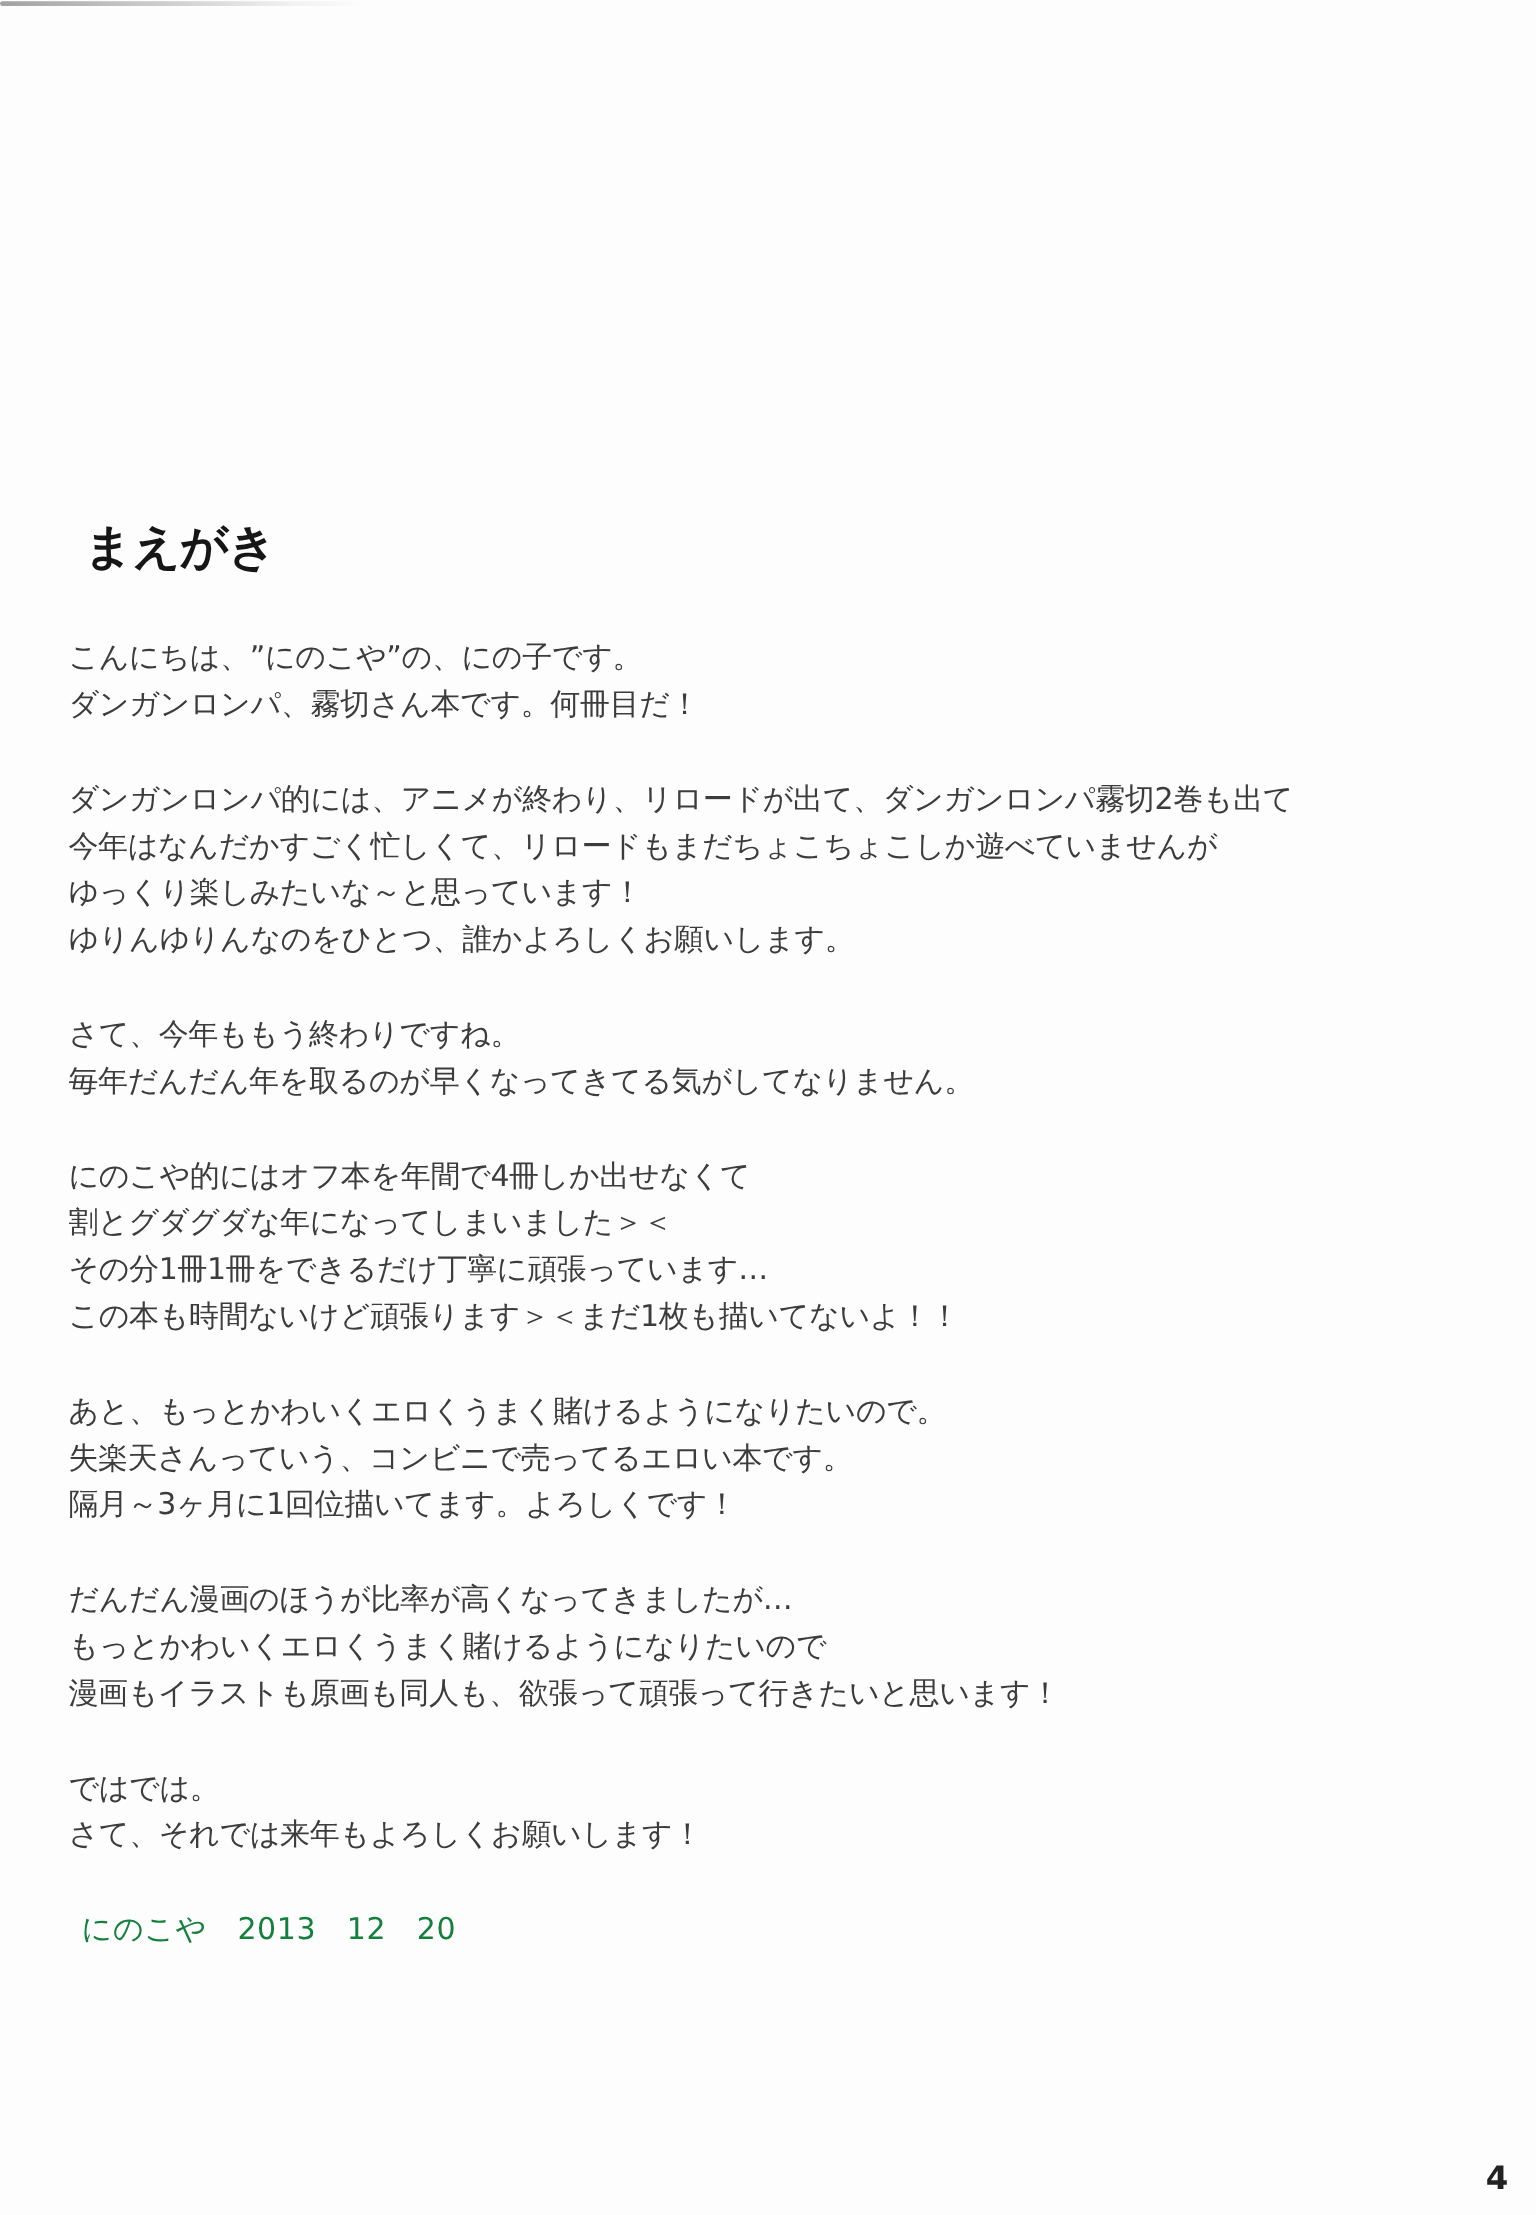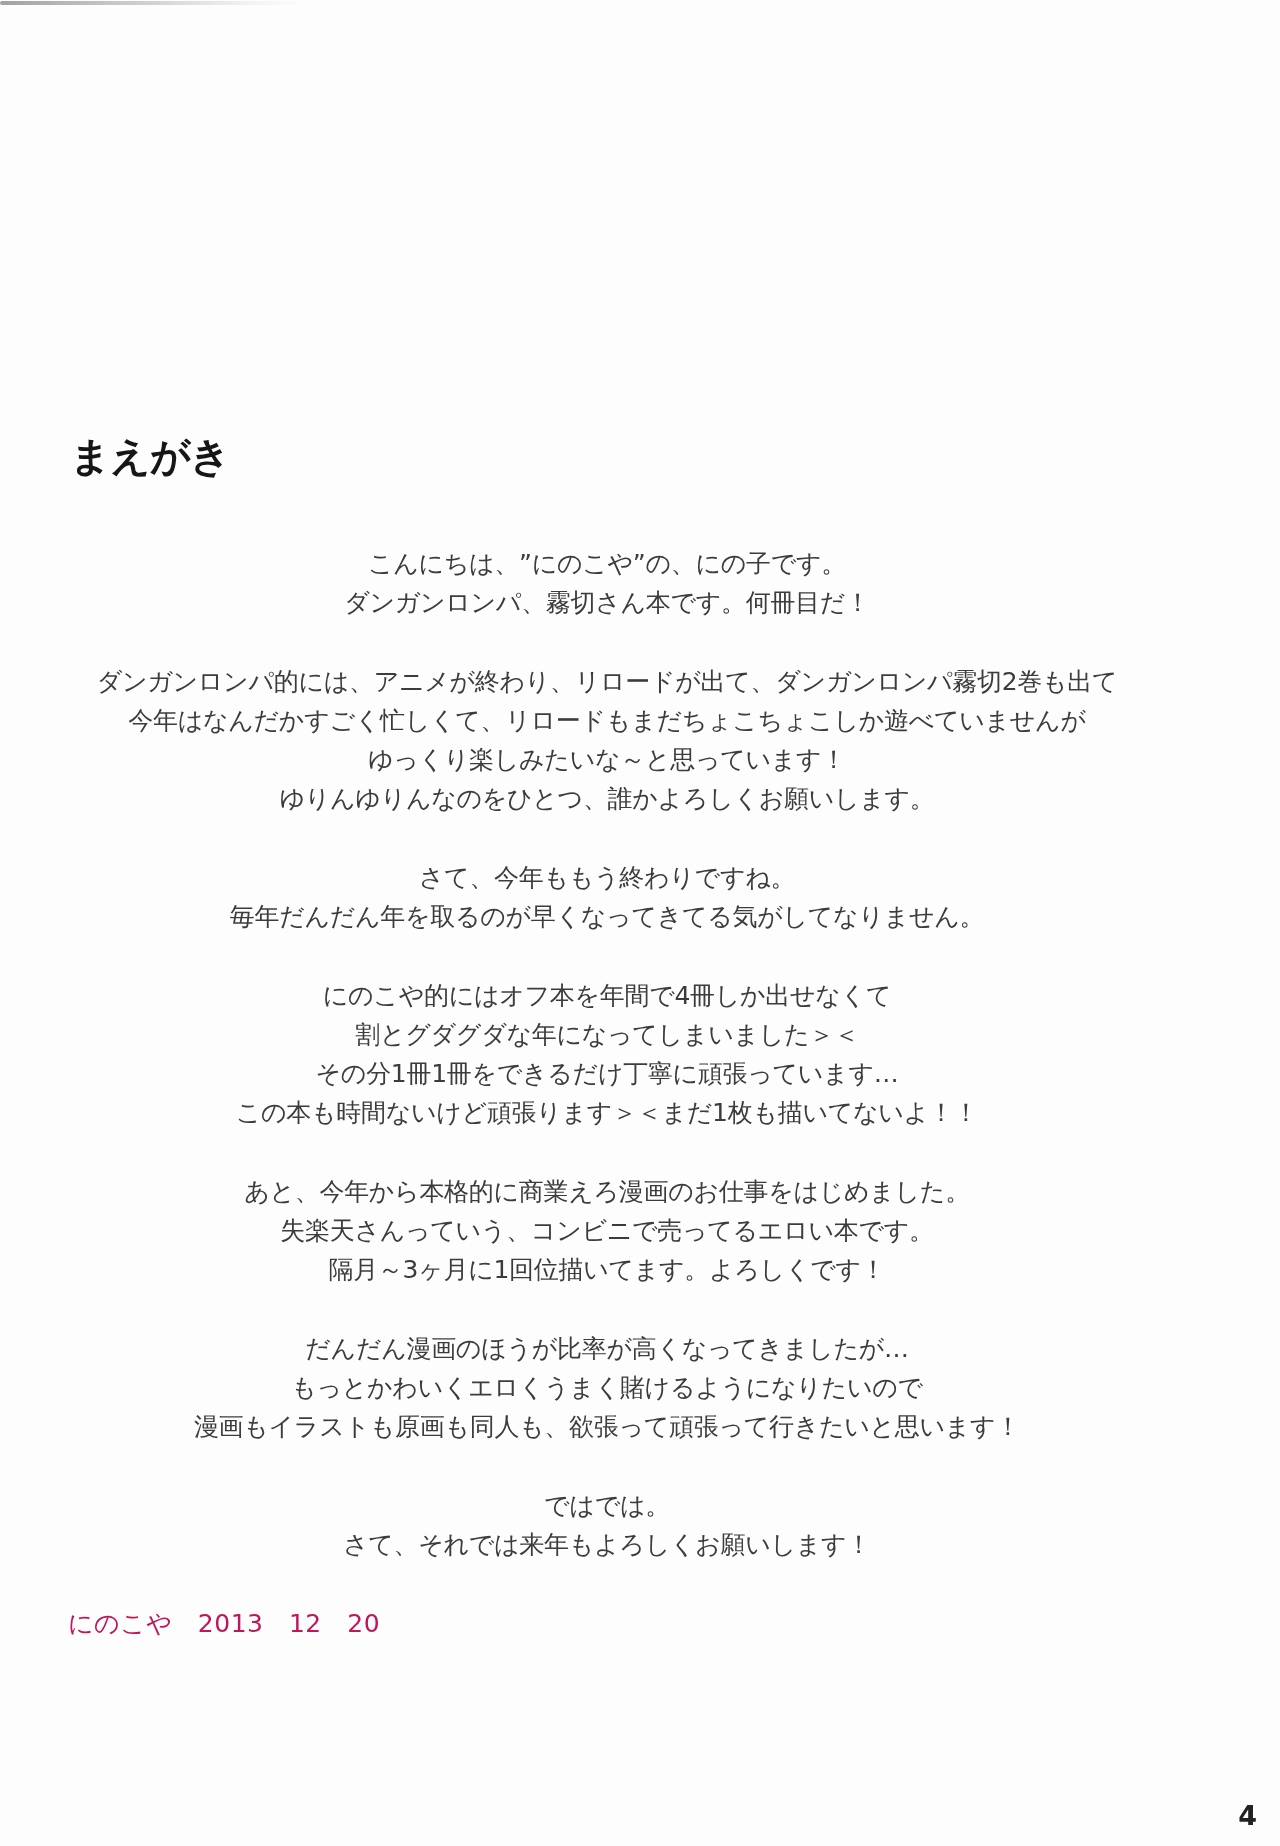--- a/index.html
+++ b/index.html
@@ -46,32 +46,31 @@
   .content {
     position: absolute;
     left: 57px;
     top: 528px;
     width: 1100px;
     font-size: 25px;
     line-height: 39px;
     letter-spacing: -0.3px;
   }
   .para {
-    margin: 16px 0 40px 0;
-    text-align: center;
+    margin: 0 0 40px 0;
   }
   .line {
     white-space: pre;
   }
   .signature {
     margin: 0 0 0 11px;
     font-size: 25px;
     line-height: 39px;
     letter-spacing: 0.5px;
-    color: #be185d;
+    color: #15803d;
   }
   .page-number {
     position: absolute;
     right: 23px;
     top: 1800px;
     font-size: 27px;
     font-weight: 600;
     color: #222222;
   }
 </style>
@@ -99,21 +98,21 @@
         <div class="line">さて、今年ももう終わりですね。</div>
         <div class="line">毎年だんだん年を取るのが早くなってきてる気がしてなりません。</div>
       </div>
       <div class="para">
         <div class="line">にのこや的にはオフ本を年間で4冊しか出せなくて</div>
         <div class="line">割とグダグダな年になってしまいました＞＜</div>
         <div class="line">その分1冊1冊をできるだけ丁寧に頑張っています…</div>
         <div class="line">この本も時間ないけど頑張ります＞＜まだ1枚も描いてないよ！！</div>
       </div>
       <div class="para">
-        <div class="line">あと、今年から本格的に商業えろ漫画のお仕事をはじめました。</div>
+        <div class="line">あと、もっとかわいくエロくうまく賭けるようになりたいので。</div>
         <div class="line">失楽天さんっていう、コンビニで売ってるエロい本です。</div>
         <div class="line">隔月～3ヶ月に1回位描いてます。よろしくです！</div>
       </div>
       <div class="para">
         <div class="line">だんだん漫画のほうが比率が高くなってきましたが…</div>
         <div class="line">もっとかわいくエロくうまく賭けるようになりたいので</div>
         <div class="line">漫画もイラストも原画も同人も、欲張って頑張って行きたいと思います！</div>
       </div>
       <div class="para">
         <div class="line">ではでは。</div>

